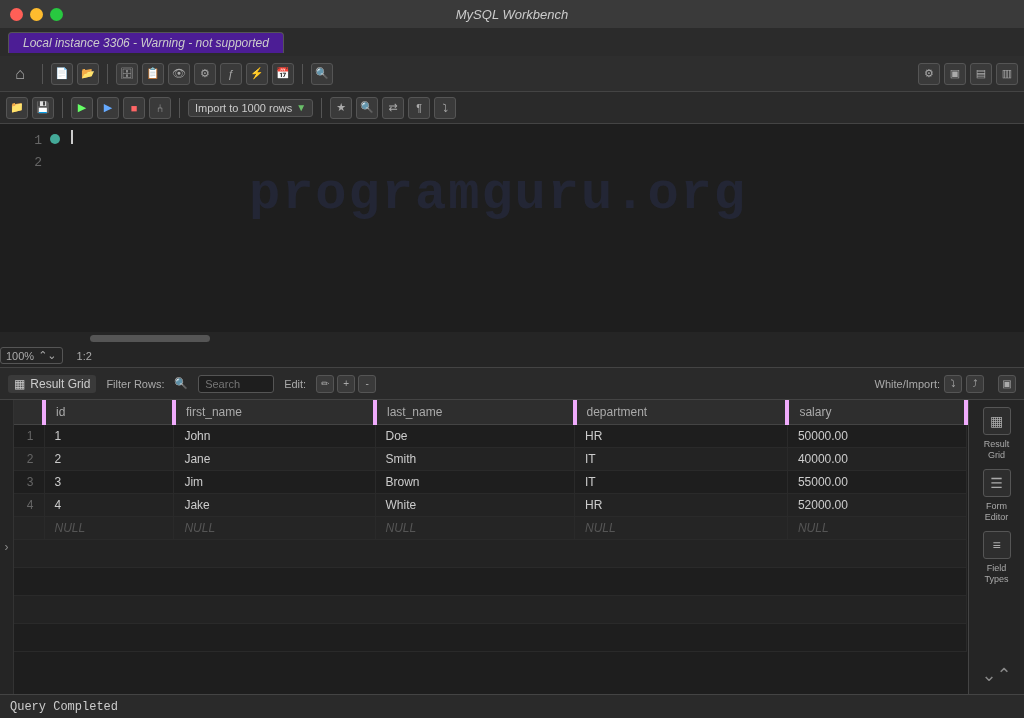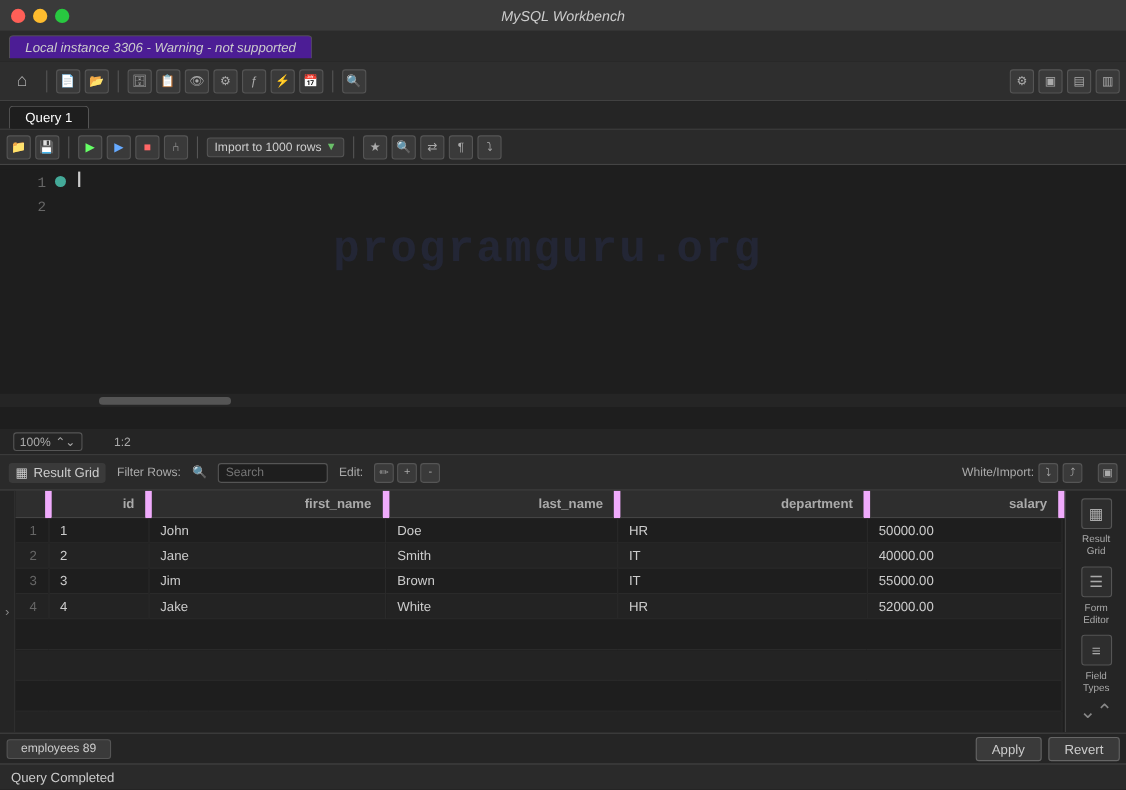--- a/index.html
+++ b/index.html
@@ -246,25 +246,24 @@
       margin-left: 40px;
     }
 
     
     #info-bar {
       height: 24px;
       background: #252525;
       border-bottom: 1px solid #444;
       display: flex;
       align-items: center;
-      padding: 0 12px;
-      gap: 29px;
+      padding: 0 0;
+      gap: 14px;
       font-size: 11px;
       color: #aaa;
-      margin-top: 20px;
     }
     .zoom-ctrl {
       display: flex;
       align-items: center;
       gap: 4px;
       border: 1px solid #555;
       border-radius: 3px;
       padding: 1px 5px;
     }
     #result-toolbar {
@@ -293,21 +292,21 @@
       font-size: 11px;
       color: #aaa;
     }
     .search-box {
       background: #1e1e1e;
       border: 1px solid #555;
       border-radius: 3px;
       color: #ccc;
       font-size: 11px;
       padding: 2px 6px;
-      width: 100px;
+      width: 76px;
     }
     .edit-icons {
       display: flex;
       gap: 3px;
       align-items: center;
     }
     .export-area {
       display: flex;
       gap: 4px;
       align-items: center;
@@ -328,24 +327,24 @@
       width: 100%;
       border-collapse: collapse;
       font-size: 12px;
     }
     thead tr {
       background: #2e2e2e;
       border-bottom: 1px solid #444;
     }
     thead th {
       padding: 5px 10px;
-      text-align: right;
+      text-align: left;
       color: #aaa;
-      font-weight: 700;
-      border-right: 6px solid #f0abfc;
+      font-weight: 400;
+      border-right: 4px solid #f0abfc;
       font-size: 12px;
     }
     tbody tr {
       border-bottom: 1px solid #2a2a2a;
     }
     tbody tr:nth-child(odd) {
       background: #1e1e1e;
     }
     tbody tr:nth-child(even) {
       background: #232323;
@@ -419,20 +418,21 @@
 
     
     #status-bar {
       height: 24px;
       background: #2a2a2a;
       border-top: 1px solid #444;
       display: flex;
       align-items: center;
       padding: 0 10px;
       justify-content: space-between;
+      font-family: Liberation Mono, monospace;
     }
     #tab-bar-bottom {
       height: 28px;
       background: #252525;
       border-top: 1px solid #444;
       display: flex;
       align-items: center;
       padding: 0 6px;
     }
     .bottom-tab {
@@ -468,21 +468,21 @@
       gap: 6px;
     }
 
     
     #watermark {
       position: absolute;
       bottom: 120px;
       left: 0;
       right: 60px;
       text-align: center;
-      font-size: 40px;
+      font-size: 52px;
       font-weight: 900;
       color: rgba(60,80,160,0.18);
       pointer-events: none;
       letter-spacing: 2px;
       z-index: 0;
       margin-left: 32px;
     }
 
     #main-layout {
       display: flex;
@@ -531,23 +531,20 @@
     <div class="tb-sep"></div>
     <div class="tb-icon">🔍</div>
     <div class="tb-right">
       <div class="tb-icon">⚙</div>
       <div class="tb-icon">▣</div>
       <div class="tb-icon">▤</div>
       <div class="tb-icon">▥</div>
     </div>
   </div>
 
-  <div id="query-tabbar">
-    <div class="query-tab active">Query 1</div>
-  </div>
 
   <div id="toolbar2">
     <div class="tb-icon">📁</div>
     <div class="tb-icon">💾</div>
     <div class="tb-sep"></div>
     <div class="tb-icon" style="color:#6f6;">▶</div>
     <div class="tb-icon" style="color:#6af;">▶</div>
     <div class="tb-icon" style="color:#f66;">■</div>
     <div class="tb-icon">⑃</div>
     <div class="tb-sep"></div>
@@ -659,20 +656,28 @@
       <td>55000.00</td>
     </tr>
               <tr>
       <td class="row-num">4</td>
       <td>4</td>
       <td>Jake</td>
       <td>White</td>
       <td>HR</td>
       <td>52000.00</td>
     </tr>
+              <tr class="null-row">
+    <td class="row-num null-cell"></td>
+    <td class="null-cell">NULL</td>
+                <td class="null-cell">NULL</td>
+                <td class="null-cell">NULL</td>
+                <td class="null-cell">NULL</td>
+                <td class="null-cell">NULL</td>
+  </tr>
               <tr style="height: 28px;">
                 <td colspan="6"></td>
               </tr>
               <tr style="height: 28px;">
                 <td colspan="6"></td>
               </tr>
               <tr style="height: 28px;">
                 <td colspan="6"></td>
               </tr>
               <tr style="height: 28px;">
@@ -692,25 +697,18 @@
         </div>
         <div class="sidebar-icon-btn">
           <div class="icon-box">≡</div>
           <div class="icon-label">Field<br>Types</div>
         </div>
         <div class="sidebar-expand">⌄⌃</div>
       </div>
     </div>
   </div>
 
-  <div id="tab-bar-bottom">
-    <div class="bottom-tab">employees 89</div>
-    <div class="bottom-actions">
-      <button class="apply-btn">Apply</button>
-      <button class="revert-btn">Revert</button>
-    </div>
-  </div>
 
   <div id="status-bar">
     <span>Query Completed</span>
   </div>
 
 </div>
 
 </body></html>

